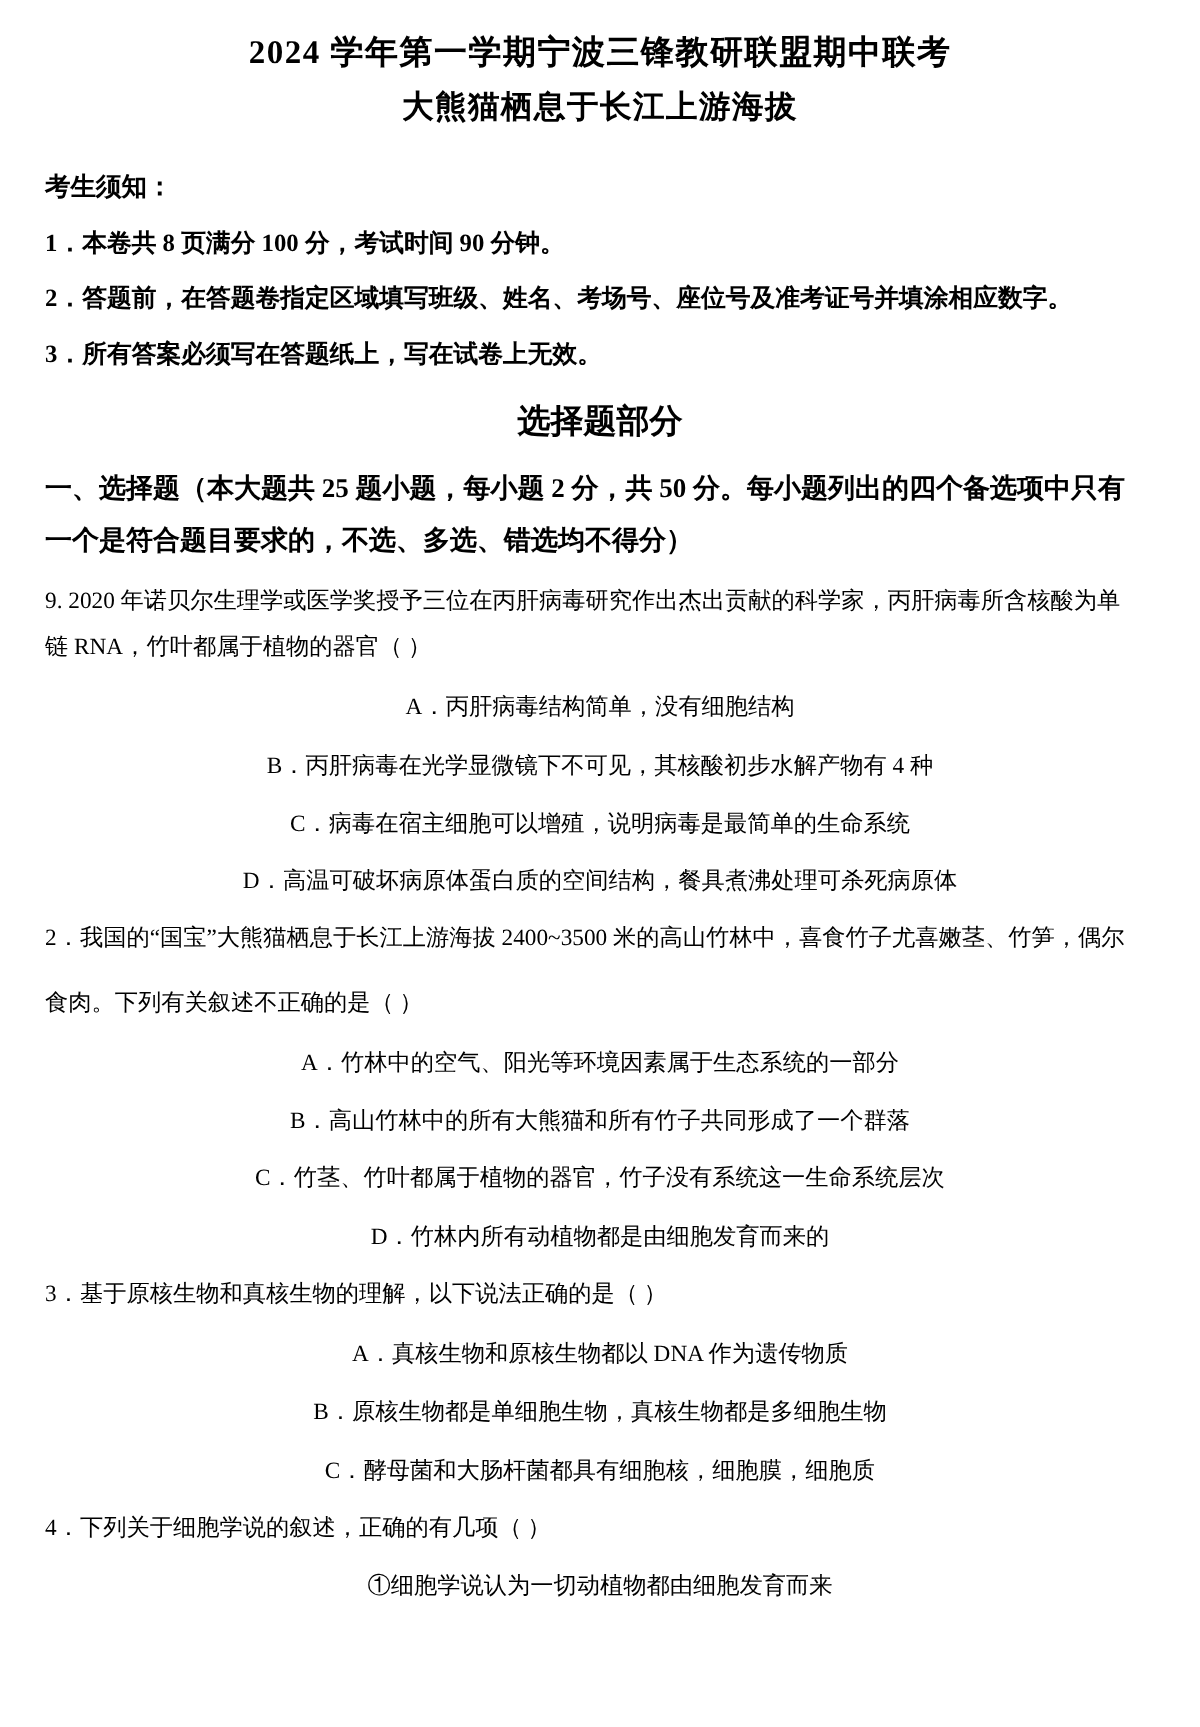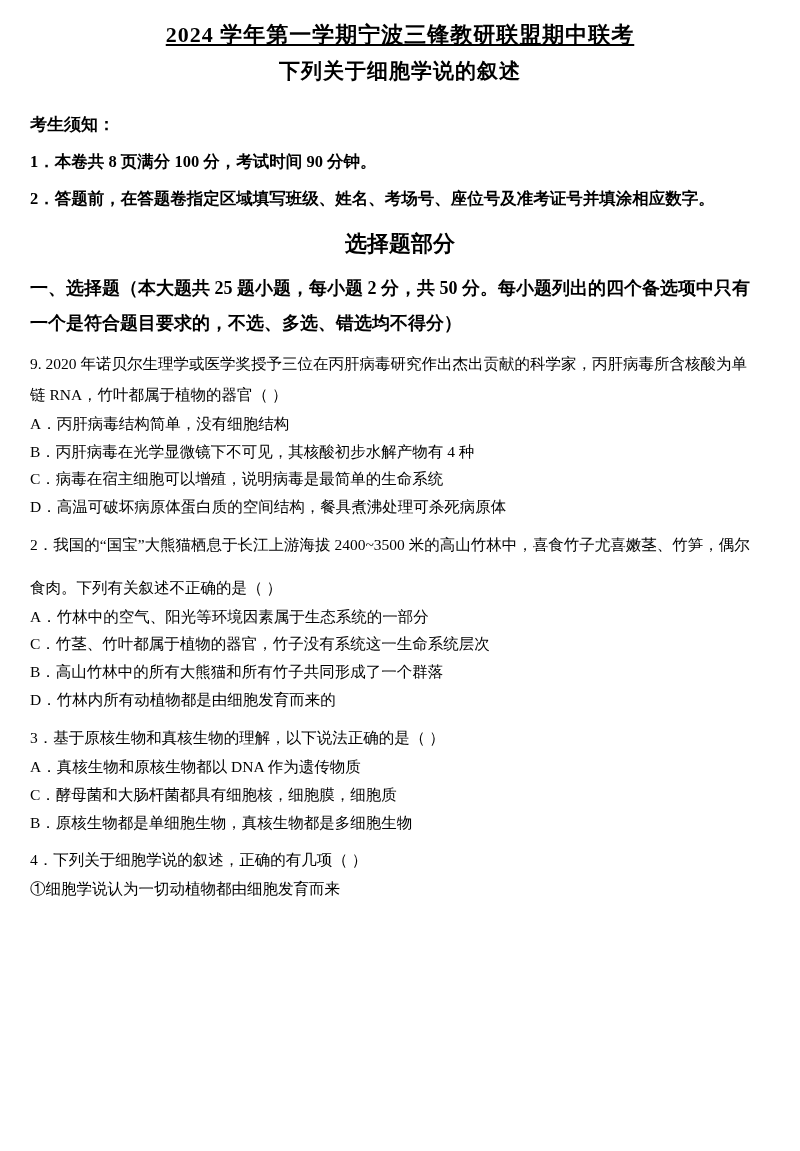--- a/index.html
+++ b/index.html
@@ -20,21 +20,20 @@
     box-sizing: border-box;
     padding: 18px 30px 0 30px;
     position: relative;
   }
   .title-line {
     text-align: center;
     font-weight: bold;
     font-size: 22px;
     line-height: 1.5;
     letter-spacing: 1px;
-    text-decoration: underline;
   }
   .title-sub {
     text-align: center;
     font-weight: bold;
     font-size: 21px;
     line-height: 1.6;
     letter-spacing: 1px;
     margin-top: 4px;
   }
   .notice-head {
@@ -64,54 +63,57 @@
     margin-top: 2px;
   }
   .q-stem {
     font-size: 15.5px;
     line-height: 1.85;
     margin-top: 10px;
   }
   .q-opt {
     font-size: 15.5px;
     line-height: 1.8;
+    margin-top: 11px;
+    text-align: center;
   }
 </style>
 </head>
 <body>
 
 <div class="page">
 
   <div class="title-line">2024 学年第一学期宁波三锋教研联盟期中联考</div>
-  <div class="title-sub">下列关于细胞学说的叙述</div>
+  <div class="title-sub">大熊猫栖息于长江上游海拔</div>
 
   <div class="notice-head">考生须知：</div>
   <div class="notice-item">1．本卷共 8 页满分 100 分，考试时间 90 分钟。</div>
   <div class="notice-item">2．答题前，在答题卷指定区域填写班级、姓名、考场号、座位号及准考证号并填涂相应数字。</div>
+  <div class="notice-item">3．所有答案必须写在答题纸上，写在试卷上无效。</div>
 
   <div class="section-center">选择题部分</div>
 
   <div class="section-head">一、选择题（本大题共 25 题小题，每小题 2 分，共 50 分。每小题列出的四个备选项中只有</div>
   <div class="section-head">一个是符合题目要求的，不选、多选、错选均不得分）</div>
 
   <div class="q-stem">9. 2020 年诺贝尔生理学或医学奖授予三位在丙肝病毒研究作出杰出贡献的科学家，丙肝病毒所含核酸为单</div>
   <div class="q-stem" style="margin-top:2px">链 RNA，竹叶都属于植物的器官（       ）</div>
   <div class="q-opt">A．丙肝病毒结构简单，没有细胞结构</div>
   <div class="q-opt">B．丙肝病毒在光学显微镜下不可见，其核酸初步水解产物有 4 种</div>
   <div class="q-opt">C．病毒在宿主细胞可以增殖，说明病毒是最简单的生命系统</div>
   <div class="q-opt">D．高温可破坏病原体蛋白质的空间结构，餐具煮沸处理可杀死病原体</div>
 
   <div class="q-stem">2．我国的“国宝”大熊猫栖息于长江上游海拔 2400~3500 米的高山竹林中，喜食竹子尤喜嫩茎、竹笋，偶尔</div>
   <div class="q-stem" style="margin-top:14px">食肉。下列有关叙述不正确的是（       ）</div>
   <div class="q-opt">A．竹林中的空气、阳光等环境因素属于生态系统的一部分</div>
+  <div class="q-opt">B．高山竹林中的所有大熊猫和所有竹子共同形成了一个群落</div>
   <div class="q-opt">C．竹茎、竹叶都属于植物的器官，竹子没有系统这一生命系统层次</div>
-  <div class="q-opt">B．高山竹林中的所有大熊猫和所有竹子共同形成了一个群落</div>
   <div class="q-opt">D．竹林内所有动植物都是由细胞发育而来的</div>
 
   <div class="q-stem">3．基于原核生物和真核生物的理解，以下说法正确的是（       ）</div>
   <div class="q-opt">A．真核生物和原核生物都以 DNA 作为遗传物质</div>
+  <div class="q-opt">B．原核生物都是单细胞生物，真核生物都是多细胞生物</div>
   <div class="q-opt">C．酵母菌和大肠杆菌都具有细胞核，细胞膜，细胞质</div>
-  <div class="q-opt">B．原核生物都是单细胞生物，真核生物都是多细胞生物</div>
 
   <div class="q-stem">4．下列关于细胞学说的叙述，正确的有几项（       ）</div>
   <div class="q-opt">①细胞学说认为一切动植物都由细胞发育而来</div>
 
 </div>
 
 </body></html>

